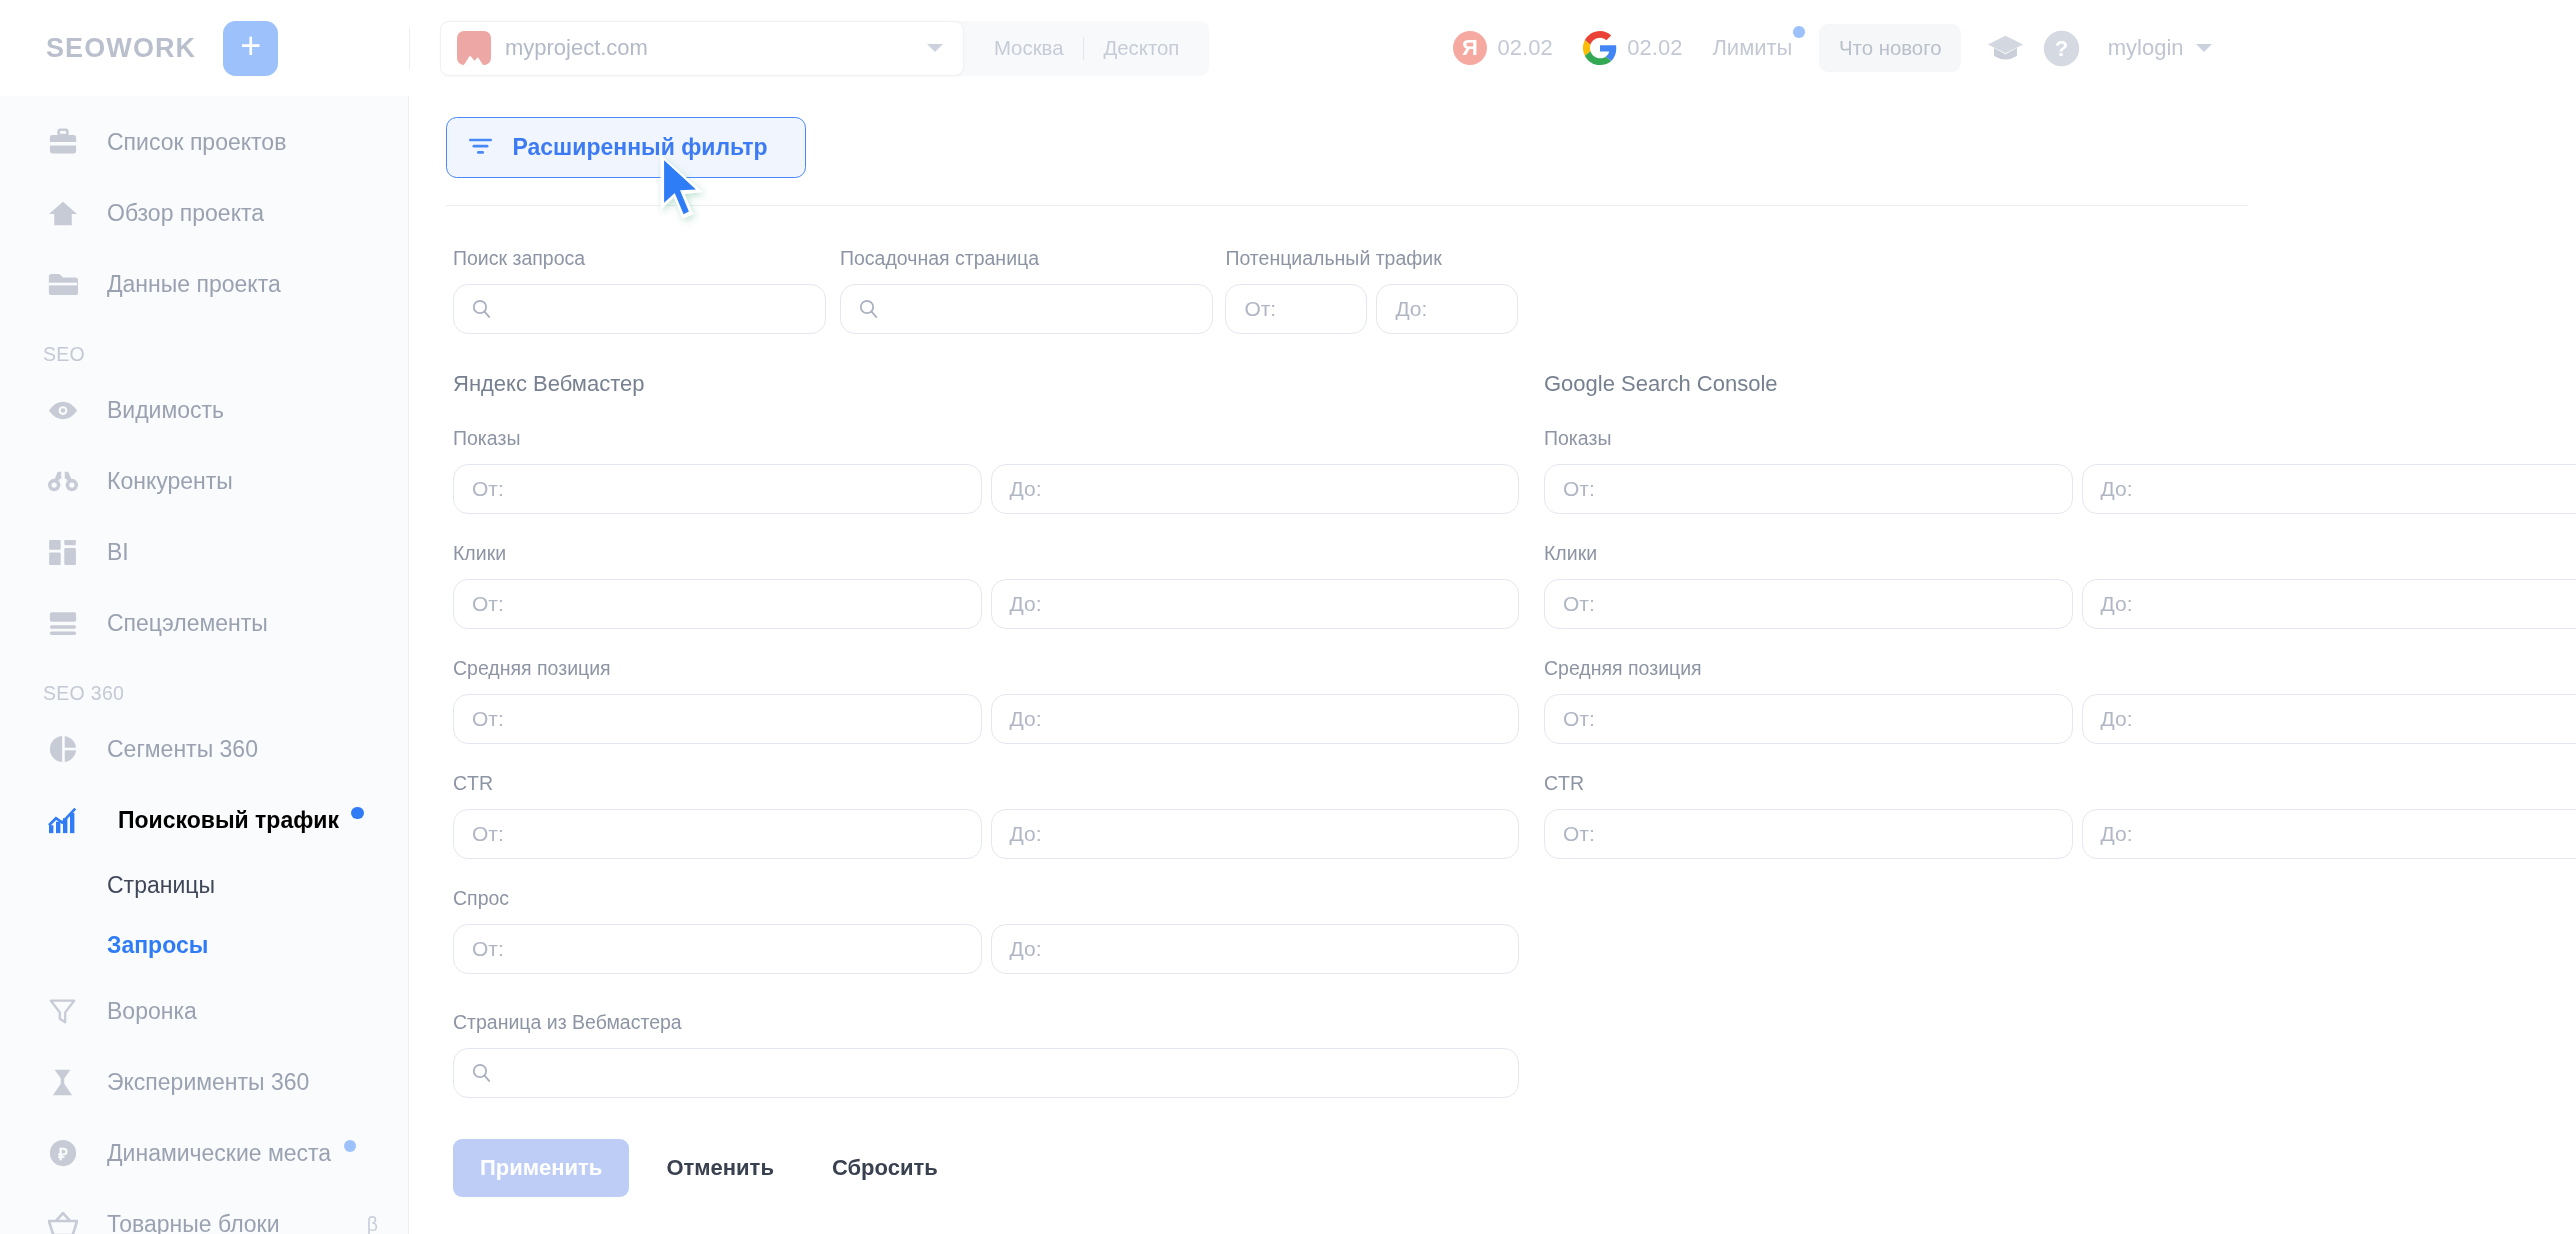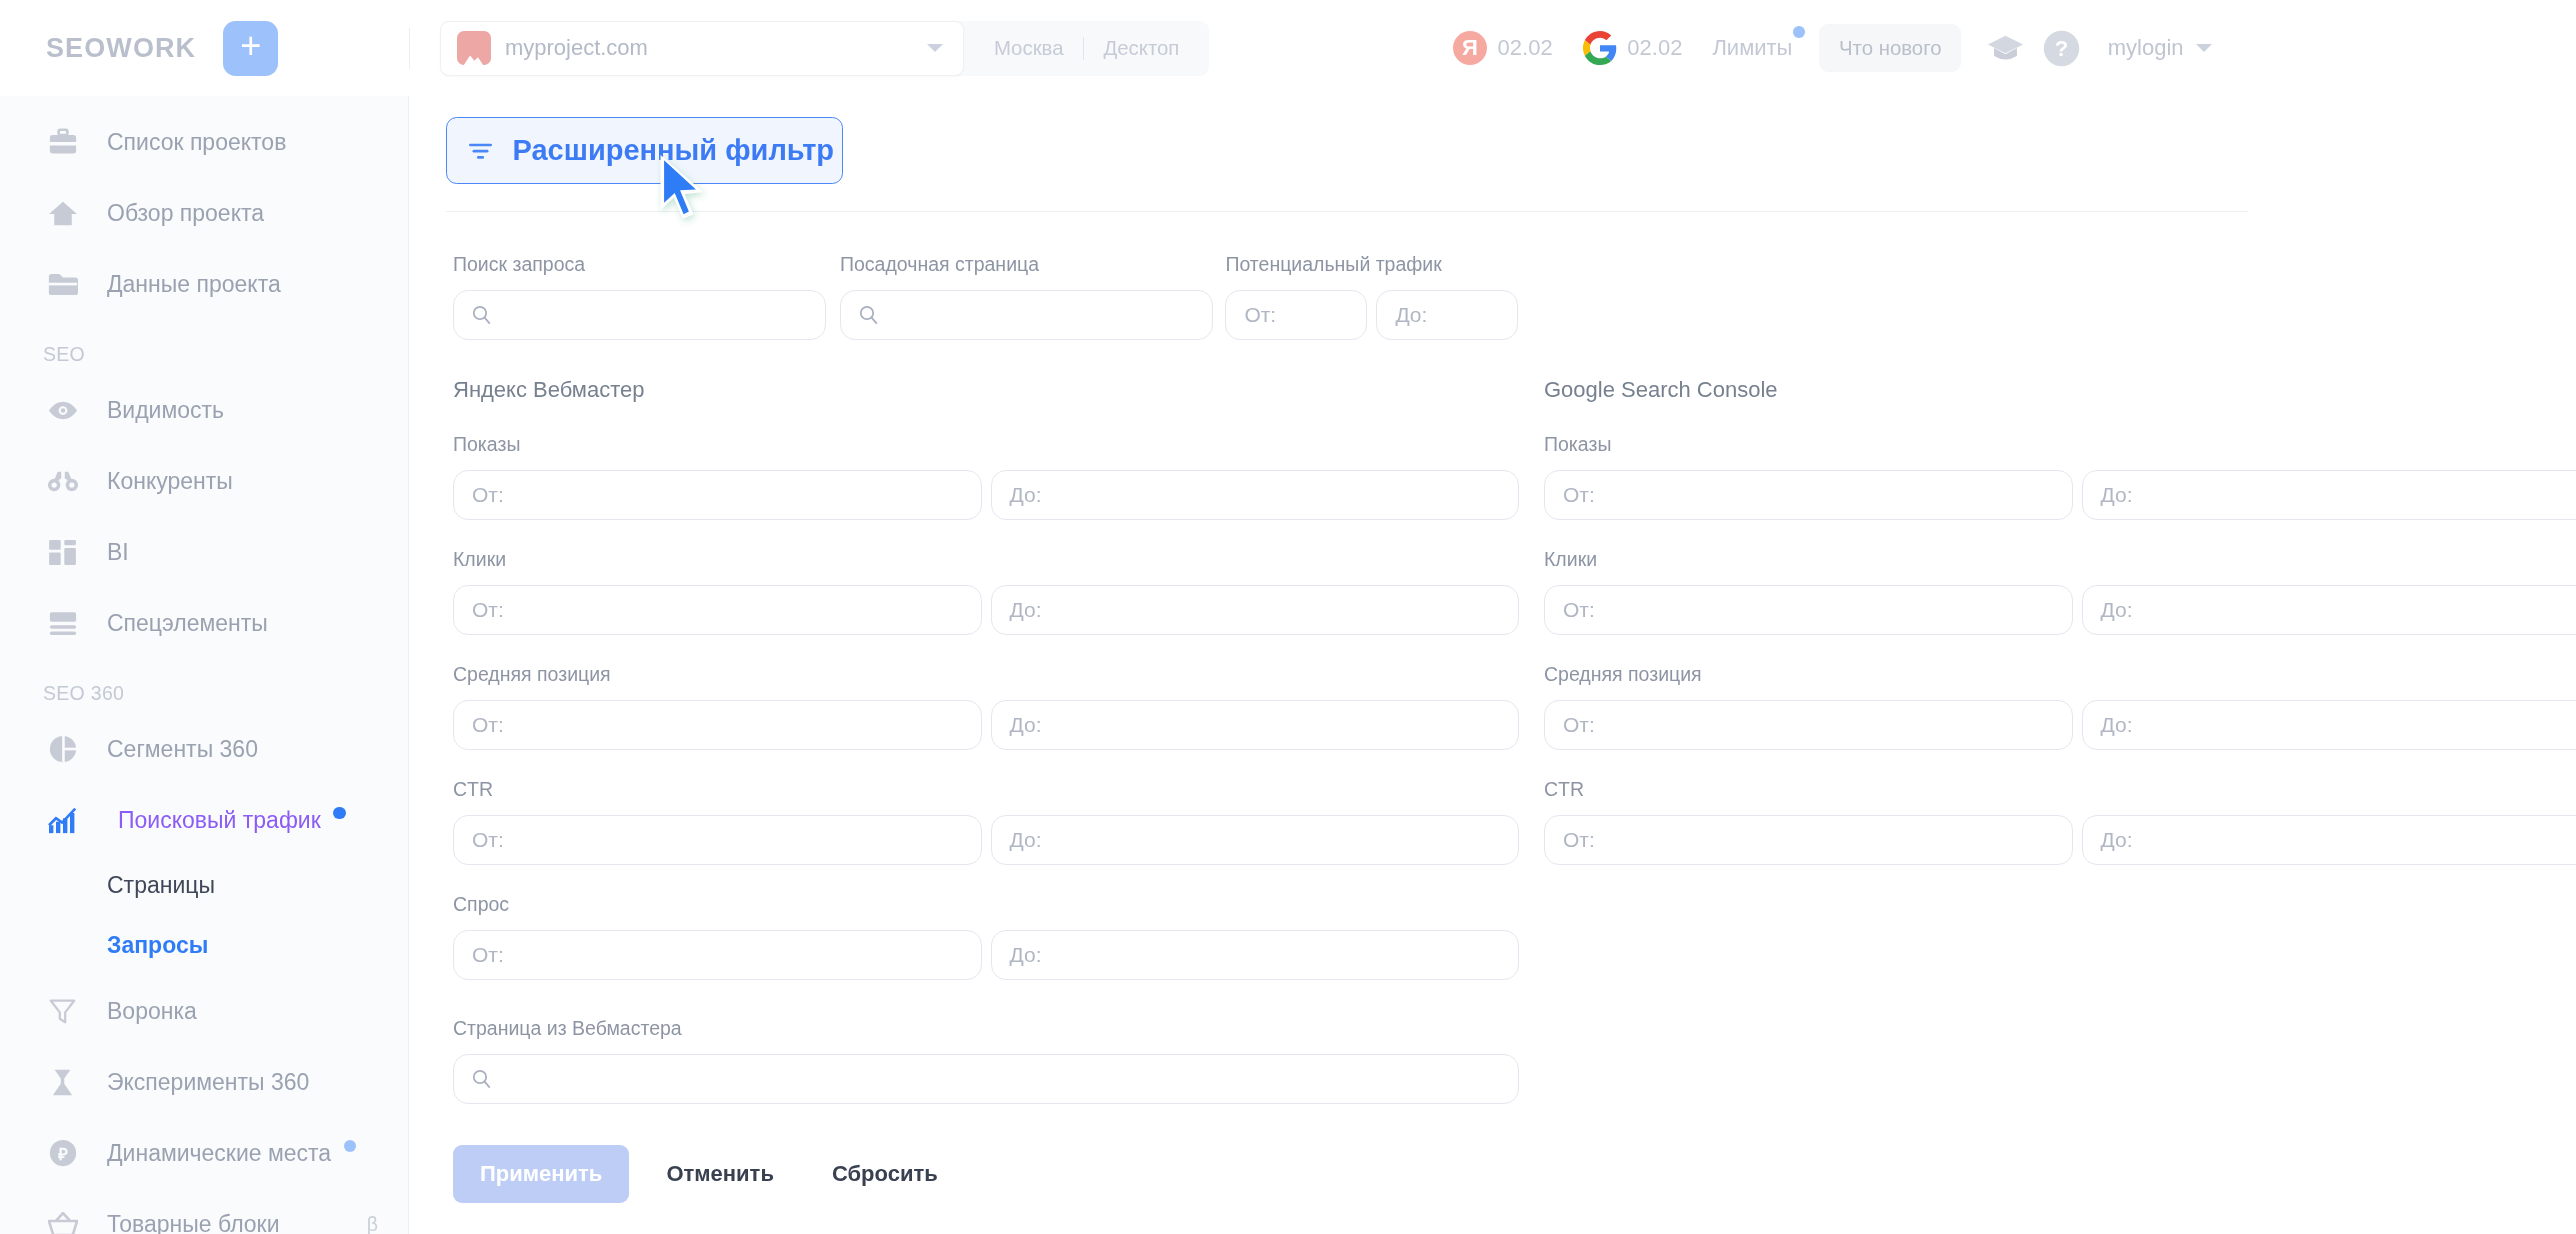--- a/index.html
+++ b/index.html
@@ -102,36 +102,36 @@
     padding-top: 10.7px;
     overflow: hidden;
   }
   .nav-item {
     display: flex; align-items: center;
     height: 71px; padding-left: 43px;
     cursor: pointer; position: relative;
   }
   .nav-ico { width: 39px; flex: 0 0 39px; display:flex; align-items:center; justify-content:center; }
   .nav-label { margin-left: 25px; font-size: 23px; color: #9aa2b1; white-space: nowrap; }
-  .nav-item.active .nav-label { color: #8b5cf6; font-weight: normal; margin-left: 36px; }
+  .nav-item.active .nav-label { color: #000000; font-weight: bold; margin-left: 36px; }
   .nav-dot { width: 12.4px; height: 12.4px; border-radius: 50%; background: #2f7cf6; margin-left: 12.4px; margin-top: -14px; flex:0 0 12.4px; }
   .nav-dot.soft { background: #9dc2fb; }
   .nav-section { font-size: 19.5px; color: #c4cad5; padding-left: 43px; margin: 23px 0 9px; letter-spacing:0.3px; }
   .sub-item { display:flex; align-items:center; height: 60px; padding-left: 107px; cursor:pointer; font-size: 23px; color:#3f4759; }
   .sub-item.active { color: #2f7cf6; font-weight: bold; }
   .beta { margin-left: auto; margin-right: 30px; font-size: 19.5px; color: #c9cfda; }
 
   
   .main { flex: 1; min-width: 0; background: #fff; display: flex; flex-direction: column; }
   .filter-bar { padding: 21px 0 0 37px; position: relative; }
   .adv-filter-btn {
     display: inline-flex; align-items: center; gap: 19.5px;
     border: 1.3px solid #4a87f7; background: #f1f6fe;
-    border-radius: 10.7px; padding: 16px 8px 16px 21px;
-    color: #3d7bf5; font-size: 29px; font-weight: bold; cursor: pointer;
+    border-radius: 10.7px; padding: 16px 37px 16px 21px;
+    color: #3d7bf5; font-size: 23px; font-weight: bold; cursor: pointer;
   }
   .hr { height: 0.9px; background: #eceef1; margin-top: 27px; }
 
   .panel { padding: 41px 55px 0 44px; position: relative; }
 
   .lbl { font-size: 19.5px; color: #8d95a4; margin-bottom: 14px; }
   .grp-title { font-size: 22px; color: #76808f; margin-bottom: 30px; }
 
   .fld {
     height: 50px; border: 0.9px solid #e4e7f0; border-radius: 15px;

